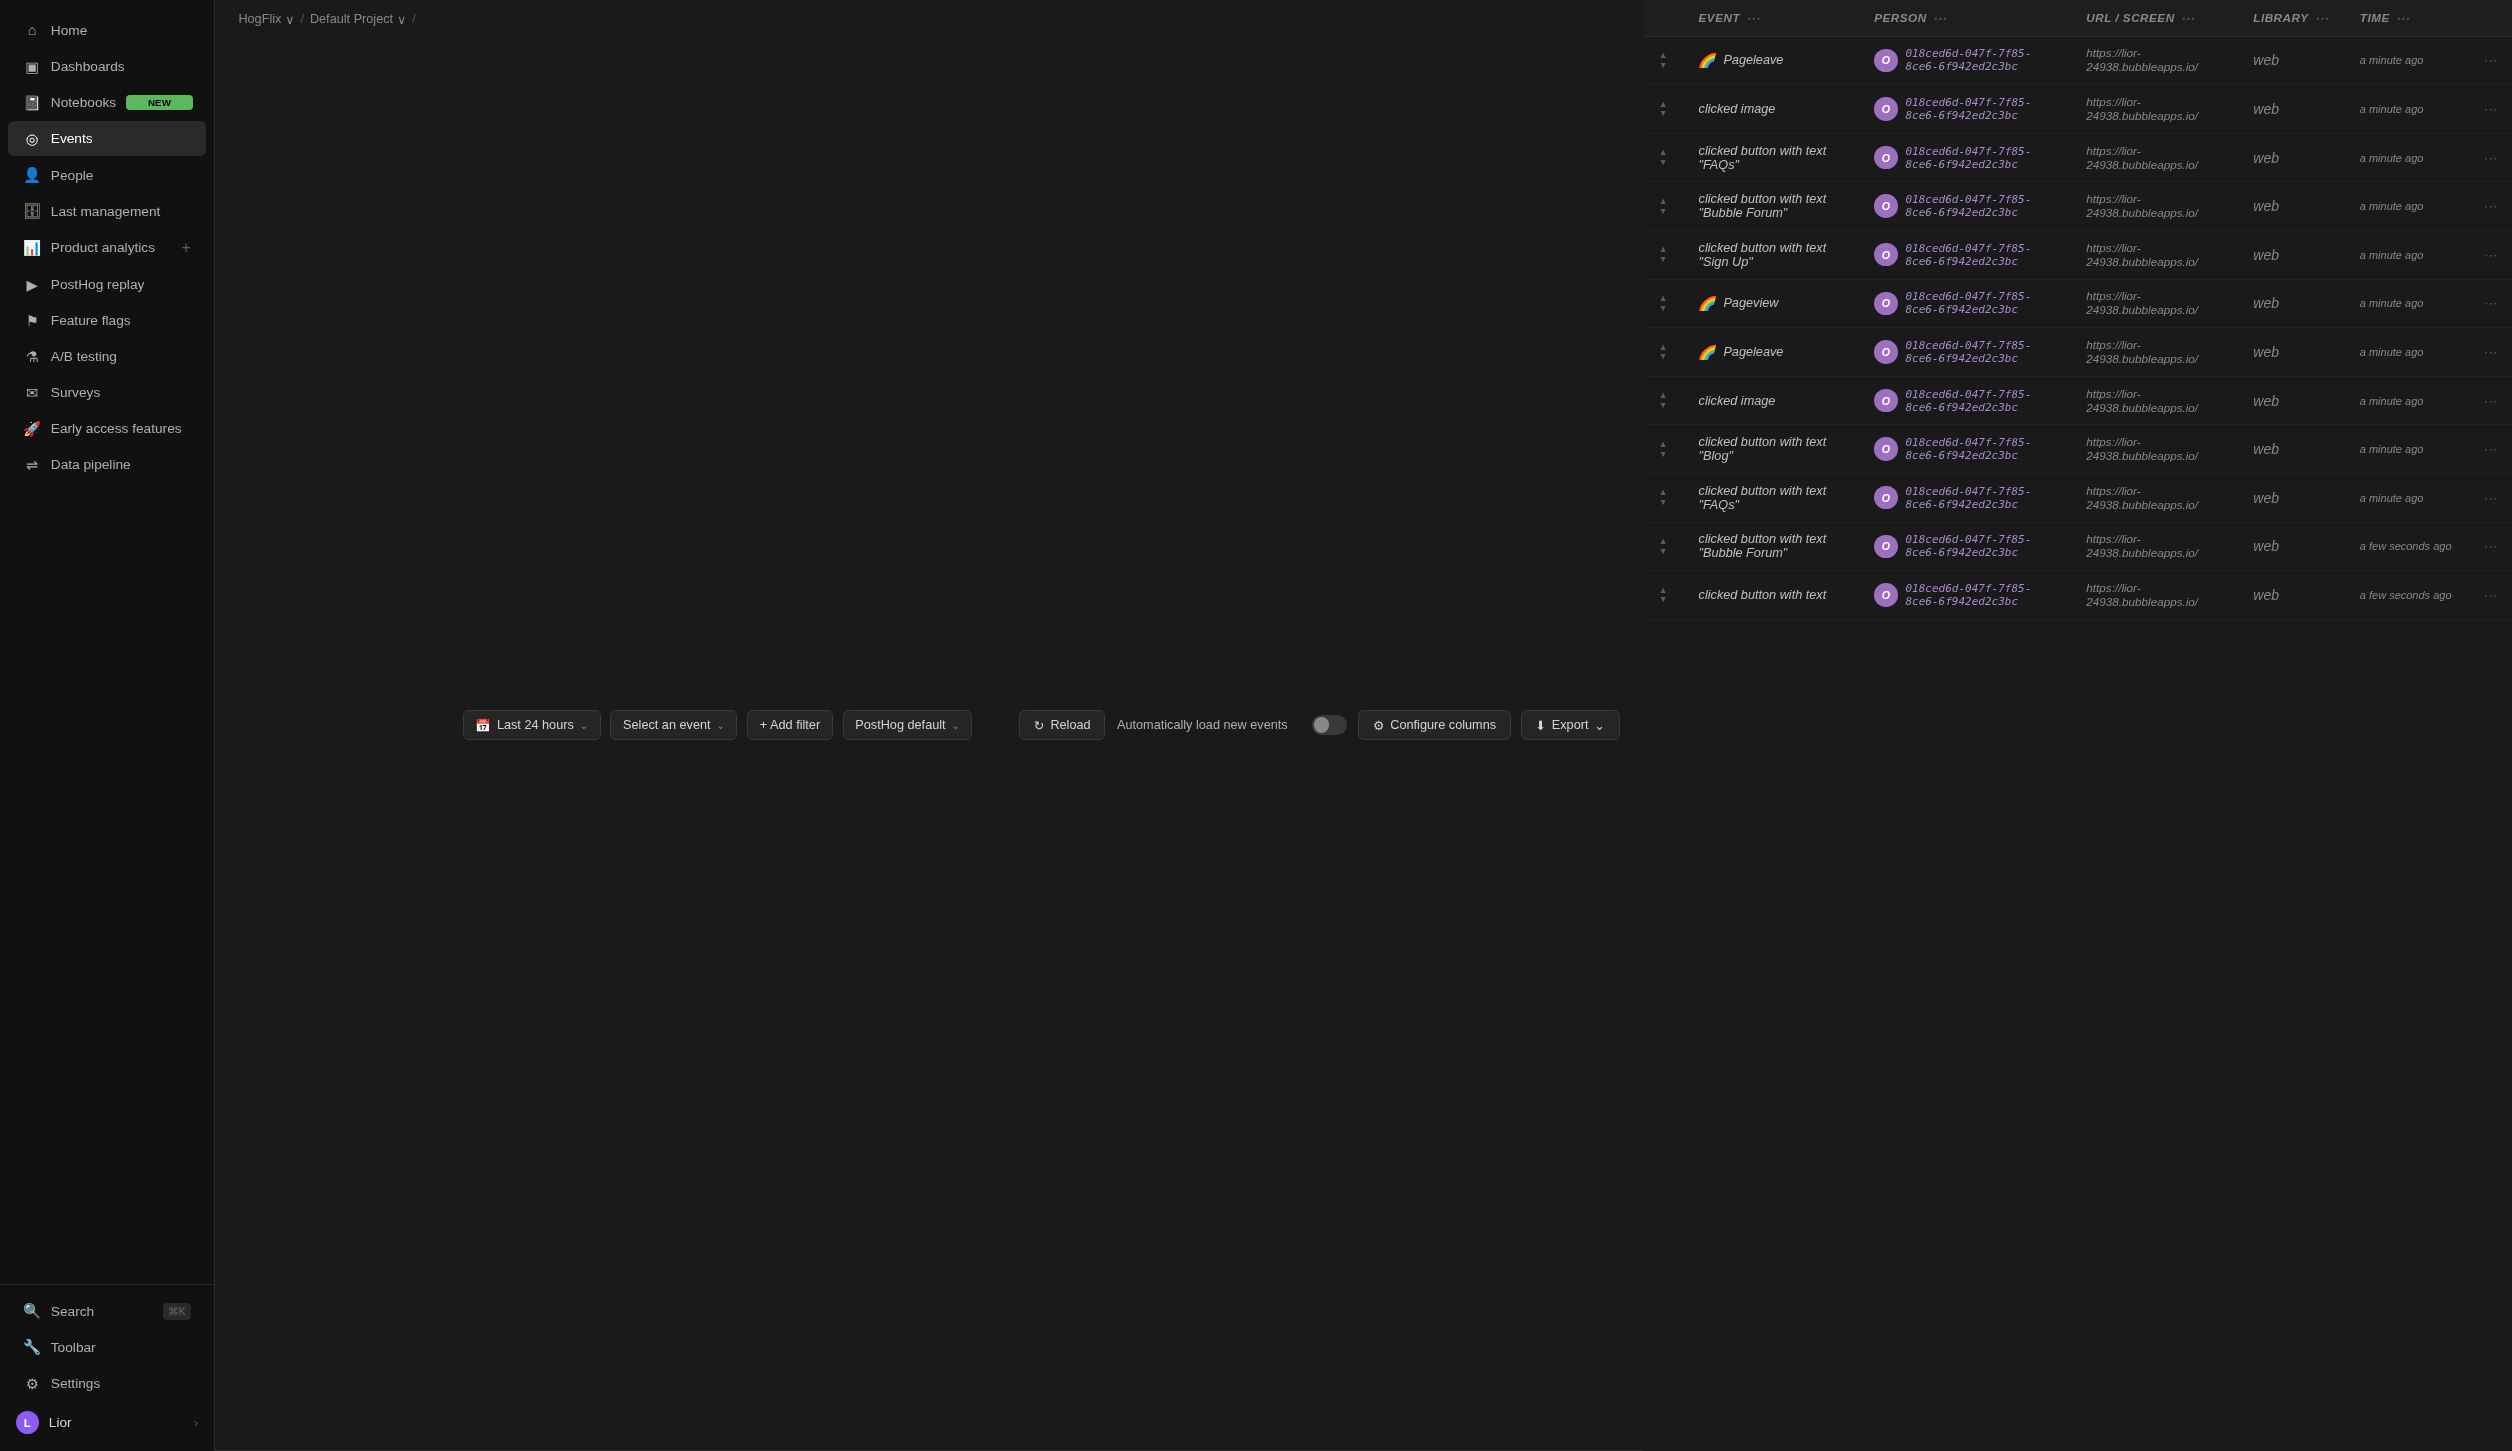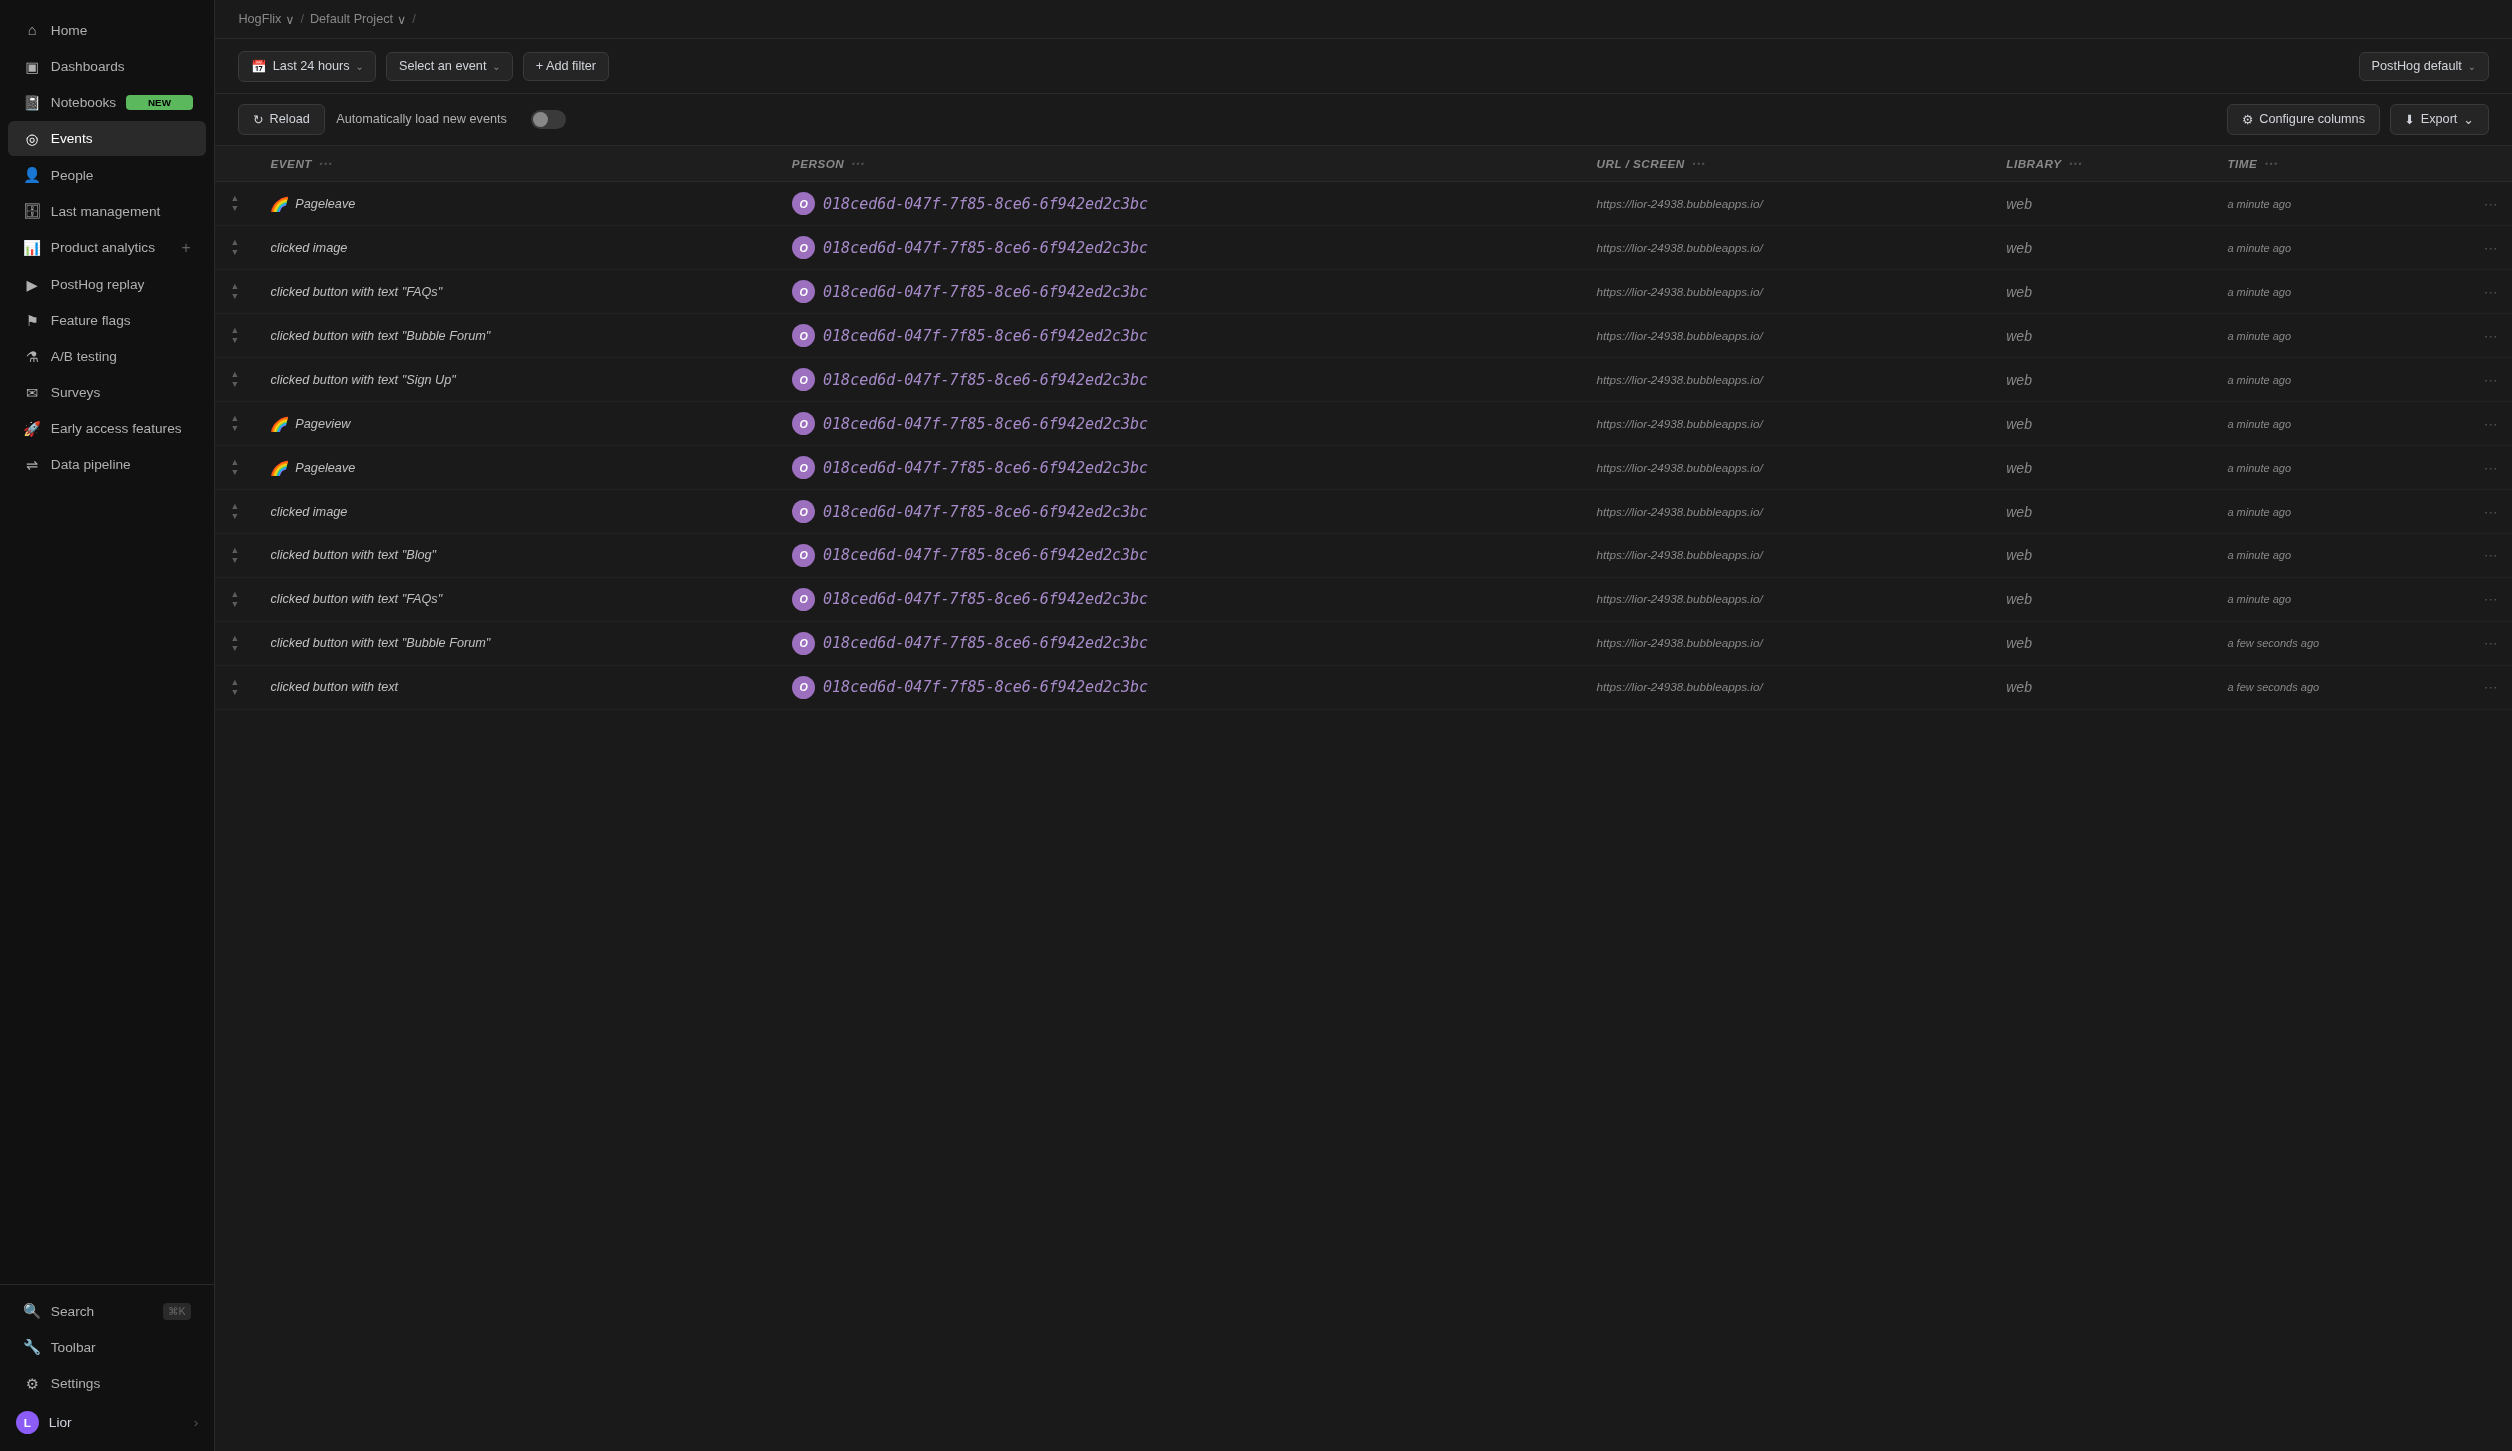--- a/index.html
+++ b/index.html
@@ -103,21 +103,20 @@
     }
     .sidebar-user .chevron {
       margin-left: auto;
       color: #555;
     }
 
     
     .main {
       flex: 1;
       display: flex;
-      flex-direction: column;
       overflow: hidden;
       background: #1a1a1a;
     }
 
     
     .header {
       padding: 11.7px 23.4px 7.8px;
       border-bottom: 1px solid #2a2a2a;
     }
     .breadcrumb {
@@ -342,21 +341,21 @@
       display: flex;
       align-items: center;
       justify-content: center;
       font-size: 10.7px;
       color: white;
       font-weight: 700;
       flex-shrink: 0;
     }
 
     .person-id {
-      font-size: 15px;
+      font-size: 11px;
       color: #a78bca;
       font-family: monospace;
     }
 
     .url-cell {
       color: #888;
       font-size: 11.7px;
     }
 
     .library-cell {

